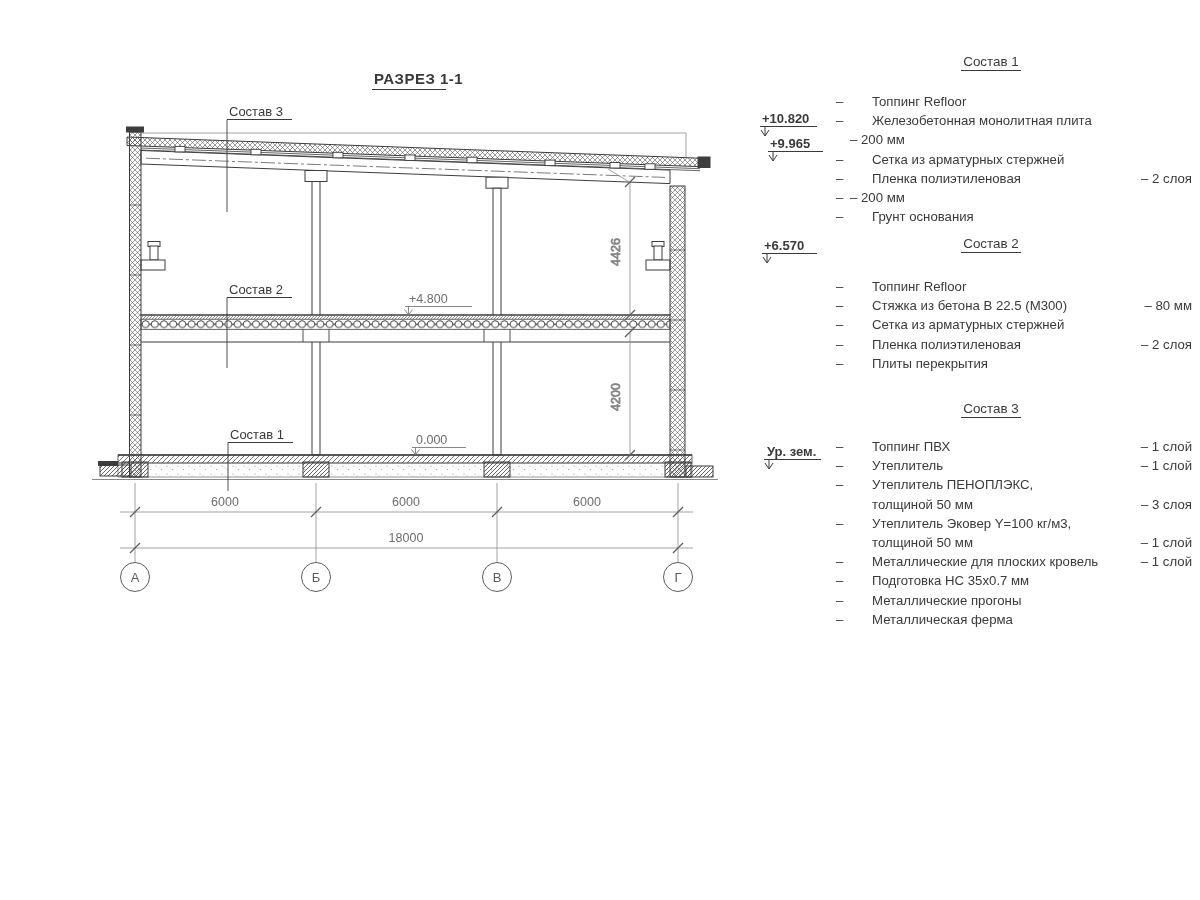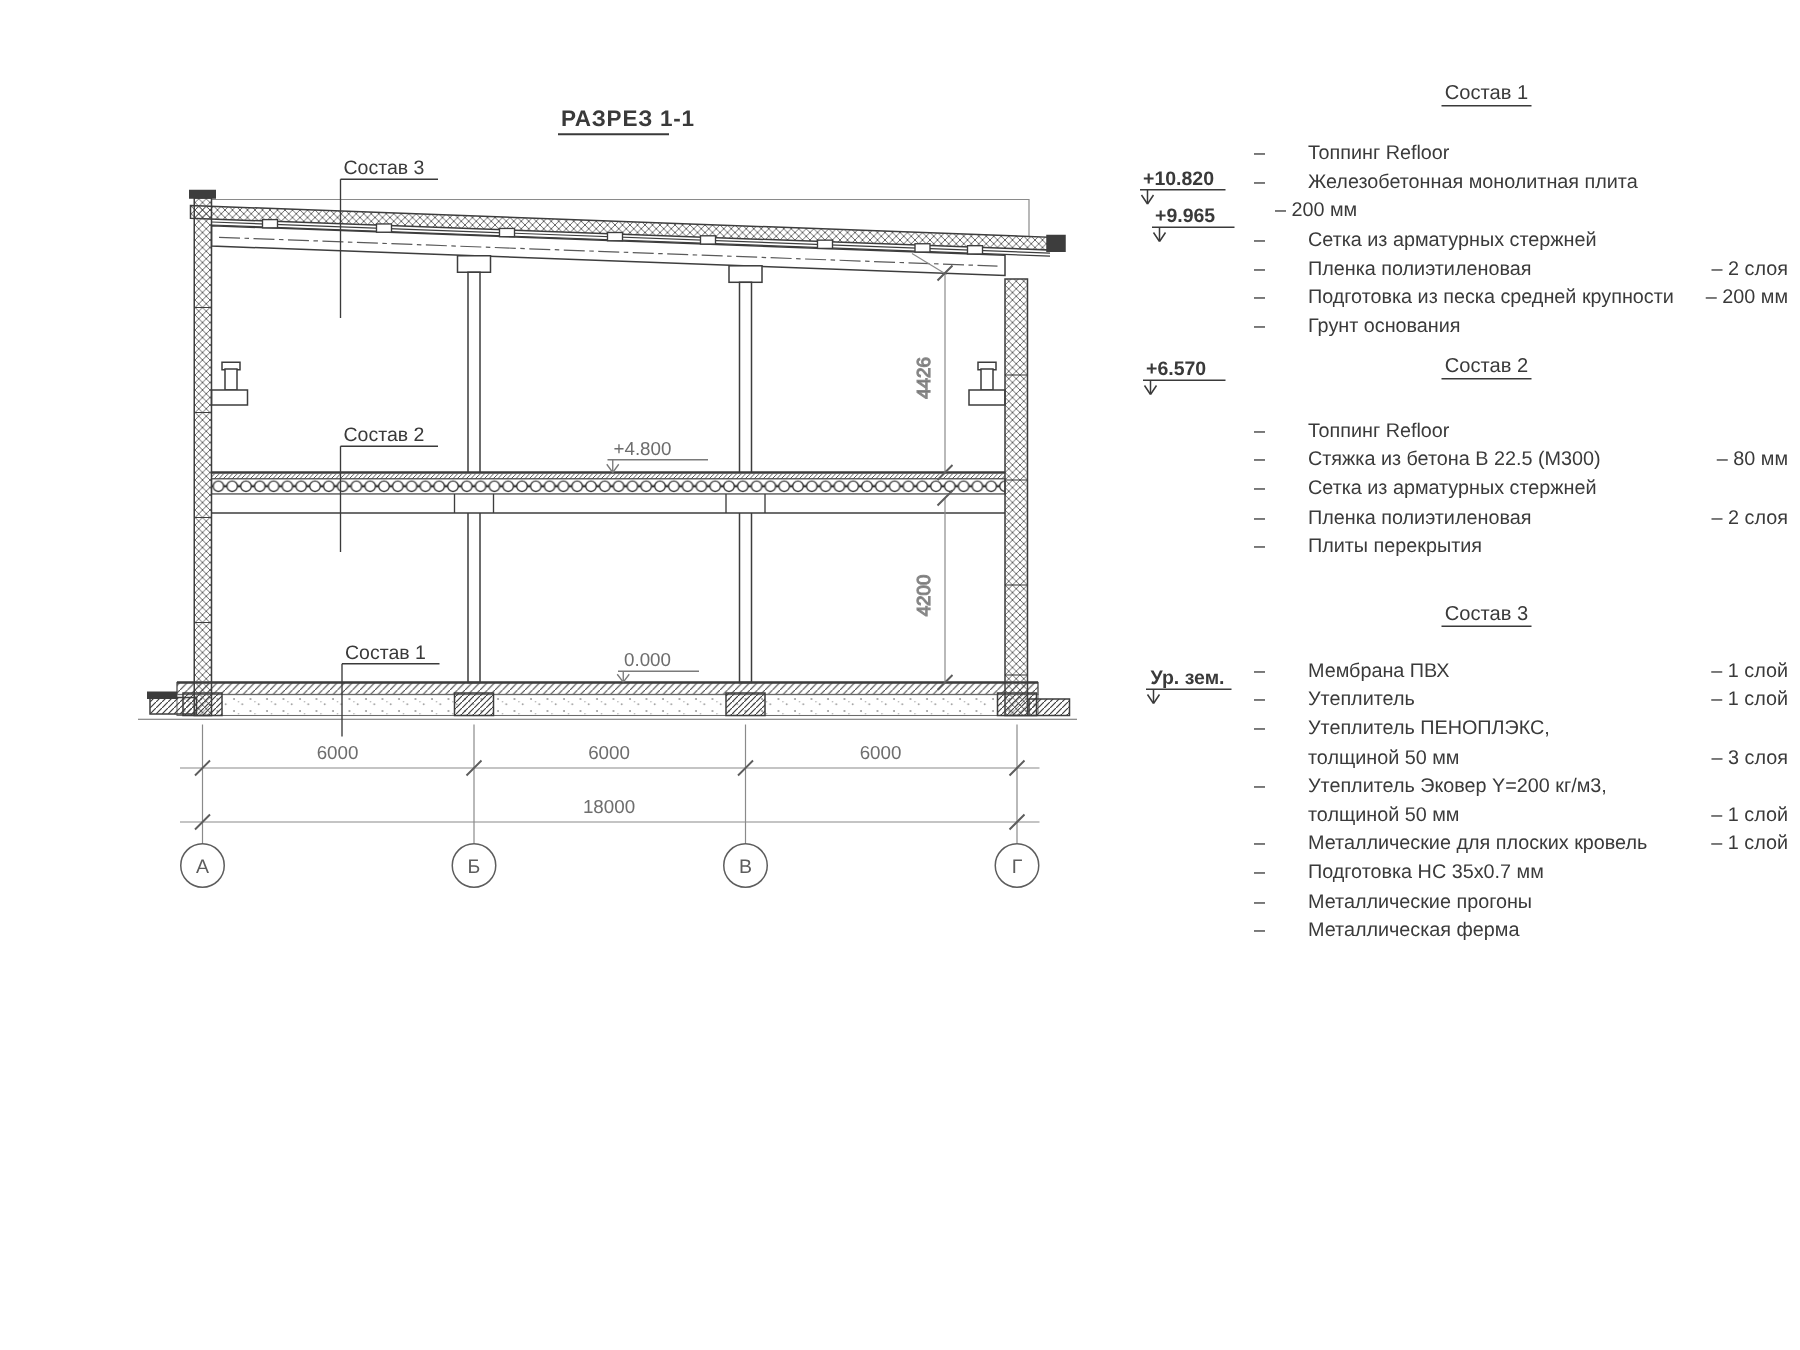--- a/index.html
+++ b/index.html
@@ -262,21 +262,20 @@
             <span class="name">Сетка из арматурных стержней</span>
             <span class="qty"></span>
           </div>
           <div class="row">
             <span class="dash">–</span>
             <span class="name">Пленка полиэтиленовая</span>
             <span class="qty">–  2 слоя</span>
           </div>
           <div class="row">
             <span class="dash">–</span>
-            <span class="name">Подготовка из песка средней крупности</span>
             <span class="qty">– 200 мм</span>
           </div>
           <div class="row">
             <span class="dash">–</span>
             <span class="name">Грунт основания</span>
             <span class="qty"></span>
           </div>
         </div>
   </div>
   <div class="comp" style="top:236px;">
@@ -311,41 +310,41 @@
           </div>
         </div>
   </div>
   <div class="comp" style="top:401px;">
     <div class="comp-heading">
       <span>Состав 3</span>
     </div>
     <div class="rows" style="top:36px;">
           <div class="row">
             <span class="dash">–</span>
-            <span class="name">Мембрана ПВХ</span>
+            <span class="name">Топпинг ПВХ</span>
             <span class="qty">– 1 слой</span>
           </div>
           <div class="row">
             <span class="dash">–</span>
             <span class="name">Утеплитель</span>
             <span class="qty">– 1 слой</span>
           </div>
           <div class="row">
             <span class="dash">–</span>
             <span class="name">Утеплитель ПЕНОПЛЭКС,</span>
             <span class="qty"></span>
           </div>
           <div class="row">
             <span class="dash"></span>
             <span class="name">толщиной 50 мм</span>
             <span class="qty">– 3 слоя</span>
           </div>
           <div class="row">
             <span class="dash">–</span>
-            <span class="name">Утеплитель Эковер Y=200 кг/м3,</span>
+            <span class="name">Утеплитель Эковер Y=100 кг/м3,</span>
             <span class="qty"></span>
           </div>
           <div class="row">
             <span class="dash"></span>
             <span class="name">толщиной 50 мм</span>
             <span class="qty">– 1 слой</span>
           </div>
           <div class="row">
             <span class="dash">–</span>
             <span class="name">Металлические для плоских кровель</span>

